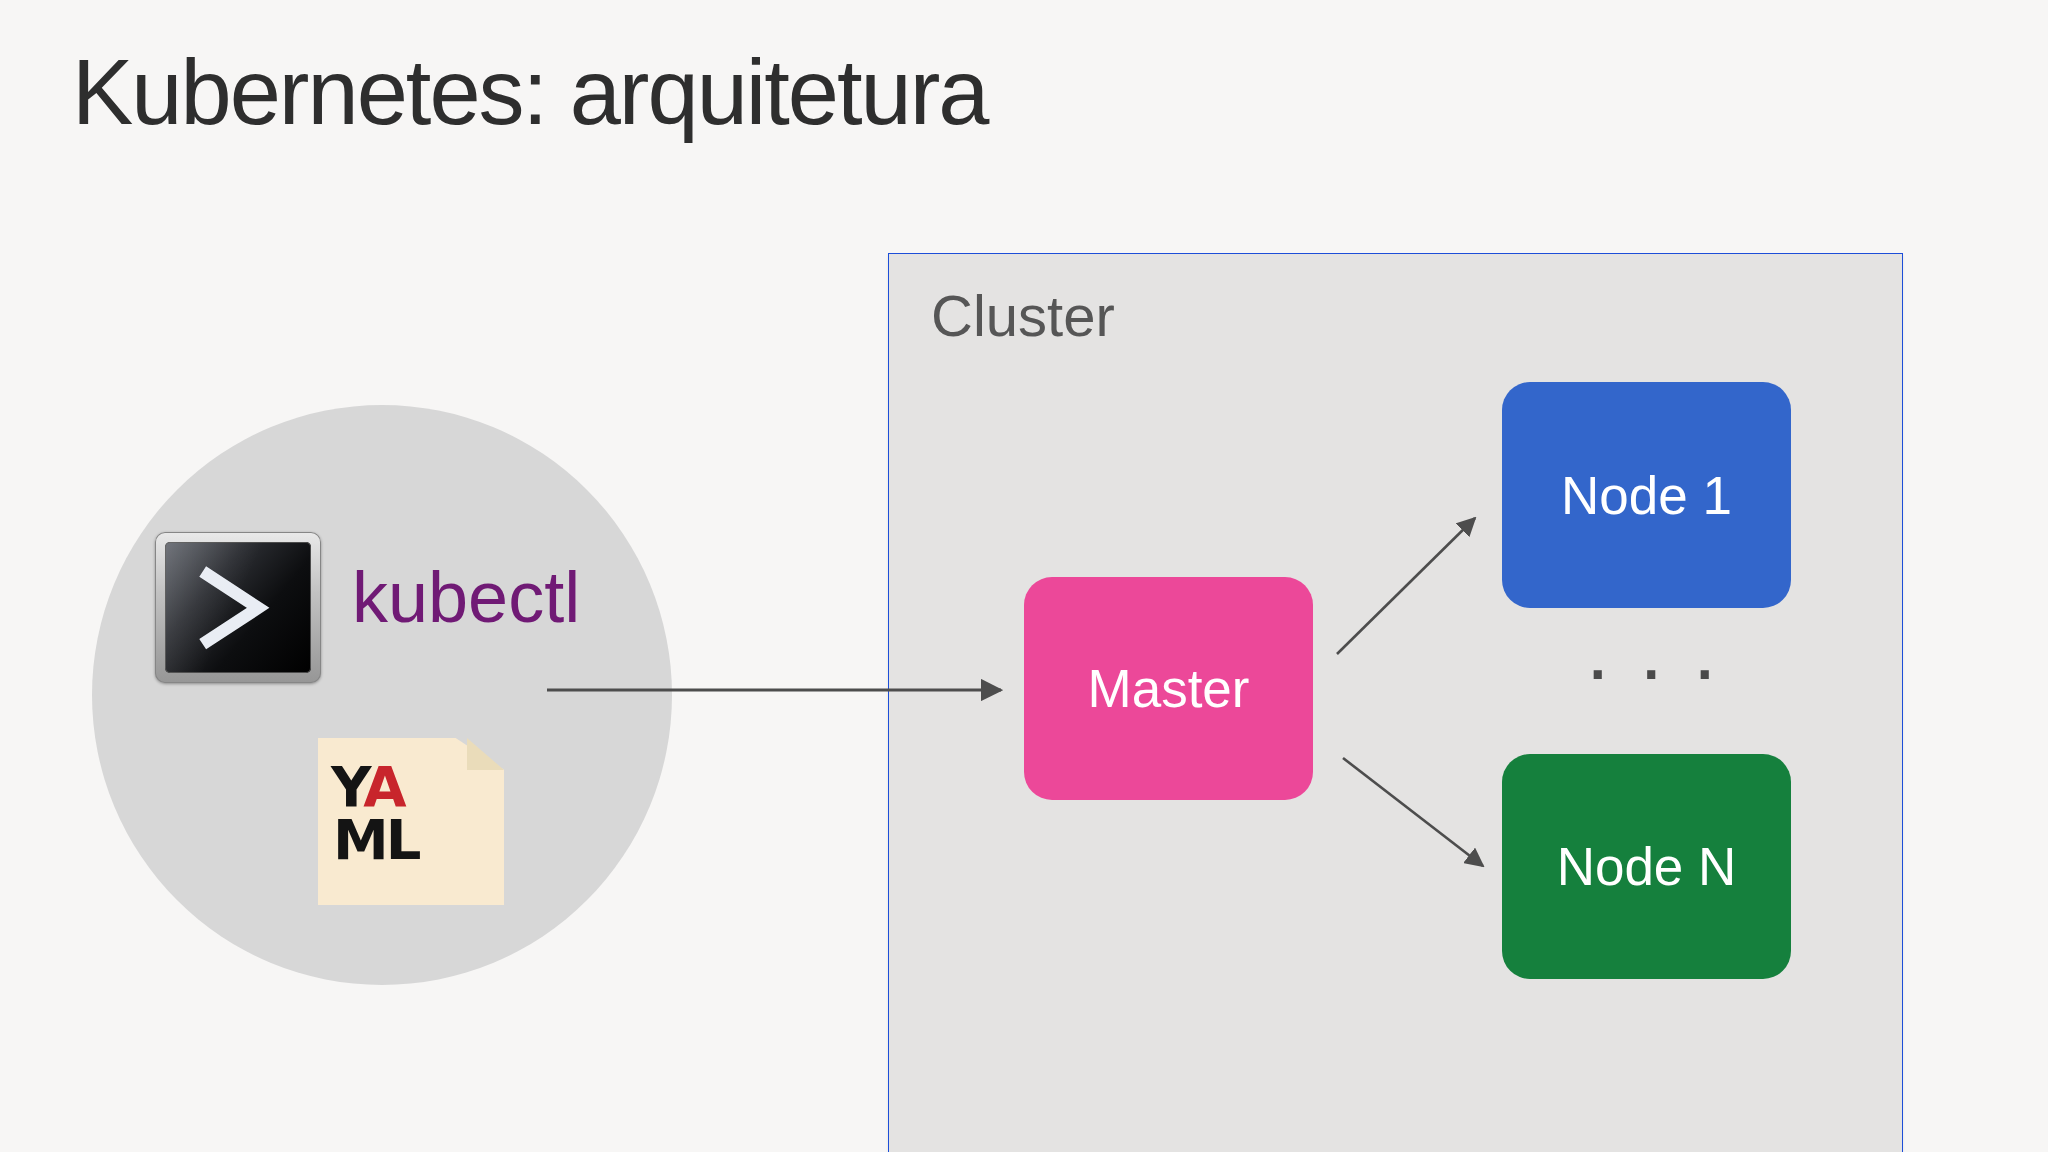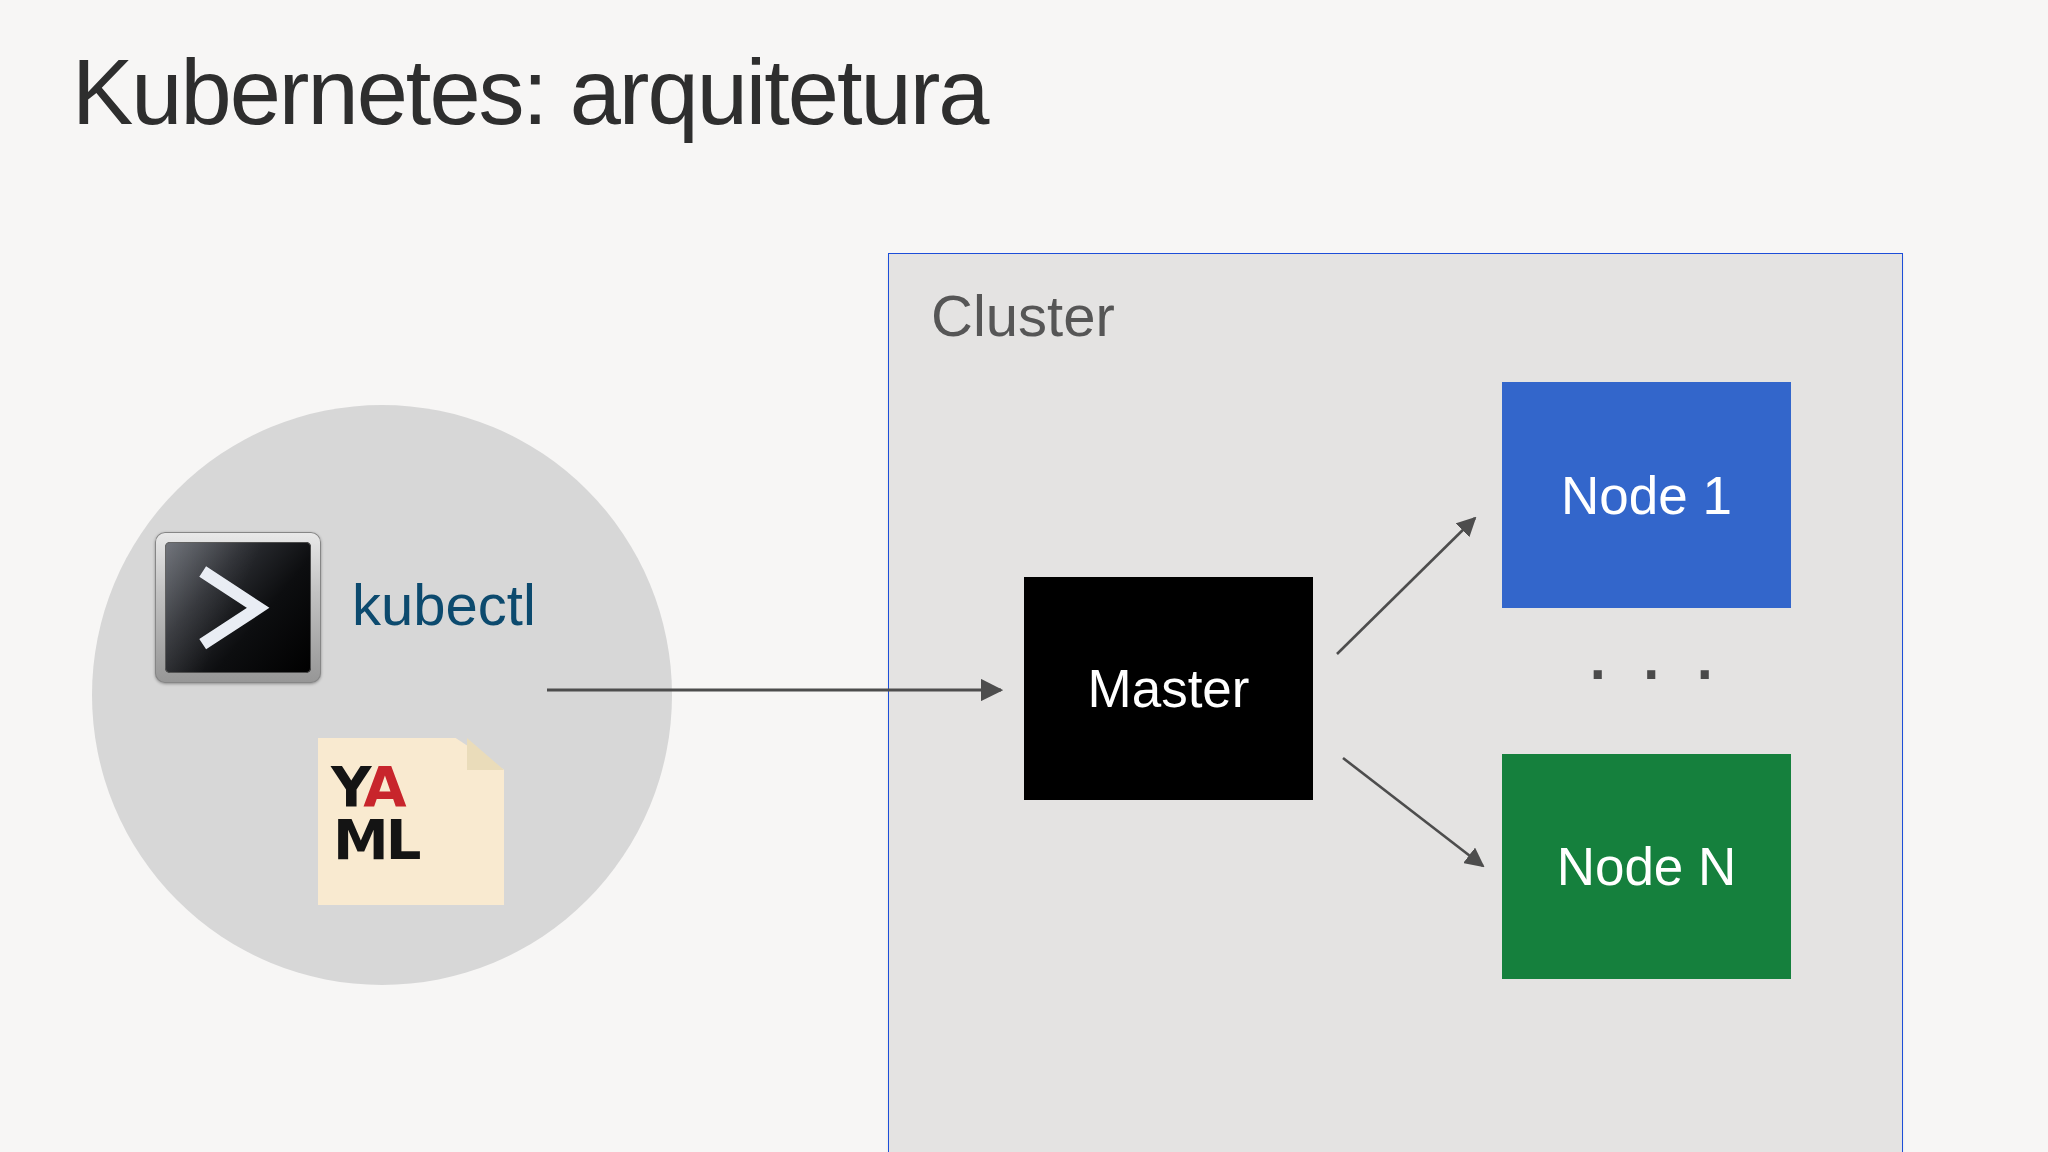--- a/index.html
+++ b/index.html
@@ -56,24 +56,23 @@
   .term-screen::after {
     content: "";
     position: absolute; inset: 0;
     background: linear-gradient(115deg, rgba(255,255,255,.15) 0%, rgba(255,255,255,0) 48%);
   }
   .term-chevron { margin-left: 16%; width: 62%; height: 70%; }
 
   .kubectl-label {
     position: absolute;
     left: 260px; top: 160px;          
-    font-size: 58px;
-    color: #0c4a6e;
+    font-size: 72px;
+    color: #701a75;
     line-height: 64px;
-    margin-top: 8px;
   }
 
   
   .yaml {
     position: absolute;
     left: 226px; top: 333px;          
     width: 140px; height: 167px; padding-left: 46px;
   }
   .yaml-paper {
     position: absolute; inset: 0;
@@ -116,22 +115,23 @@
     font-size: 58px;
     color: #565656;
   }
 
   .node-box {
     position: absolute;
     display: flex; align-items: center; justify-content: center;
     color: #ffffff;
     font-size: 53px;
     font-weight: 400;
-  }
-  .master { left: 135px; top: 323px; width: 289px; height: 223px; background: #000000; }
+    border-radius: 28px;
+  }
+  .master { left: 135px; top: 323px; width: 289px; height: 223px; background: #ec4899; }
   .node1  { left: 613px; top: 128px; width: 289px; height: 226px; background: #3366cb; }
   .nodeN  { left: 613px; top: 500px; width: 289px; height: 225px; background: #15803d; }
 
   .dots {
     position: absolute;
     left: 700px; top: 398px;
     font-family: "DejaVu Sans", sans-serif;
     font-weight: 700;
     font-size: 46px;
     line-height: 46px;

